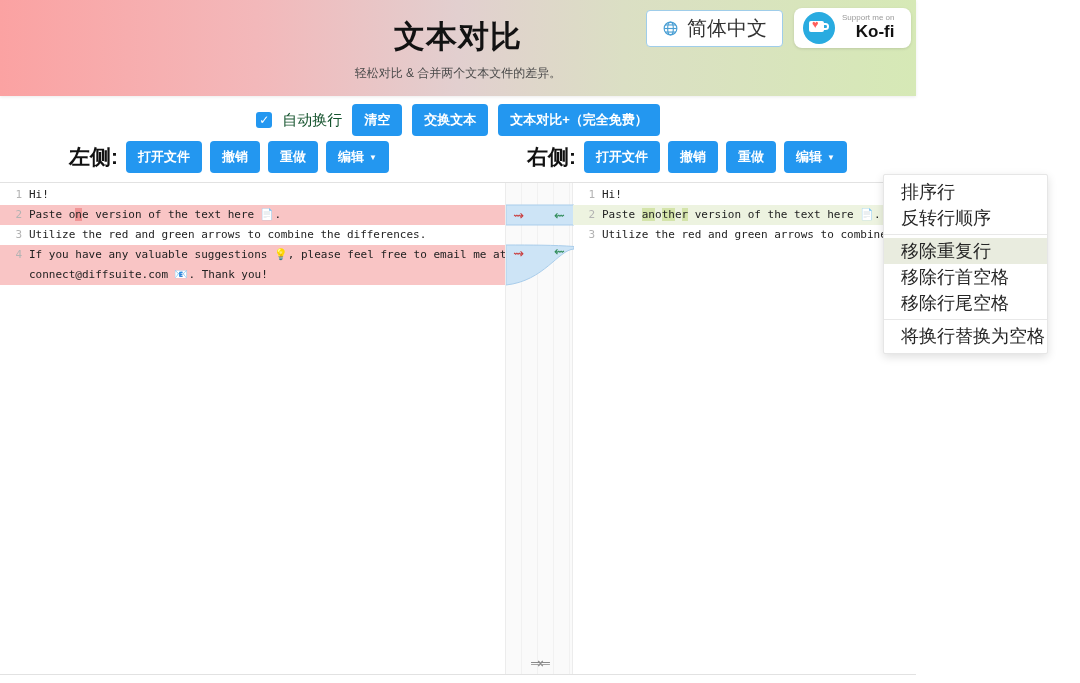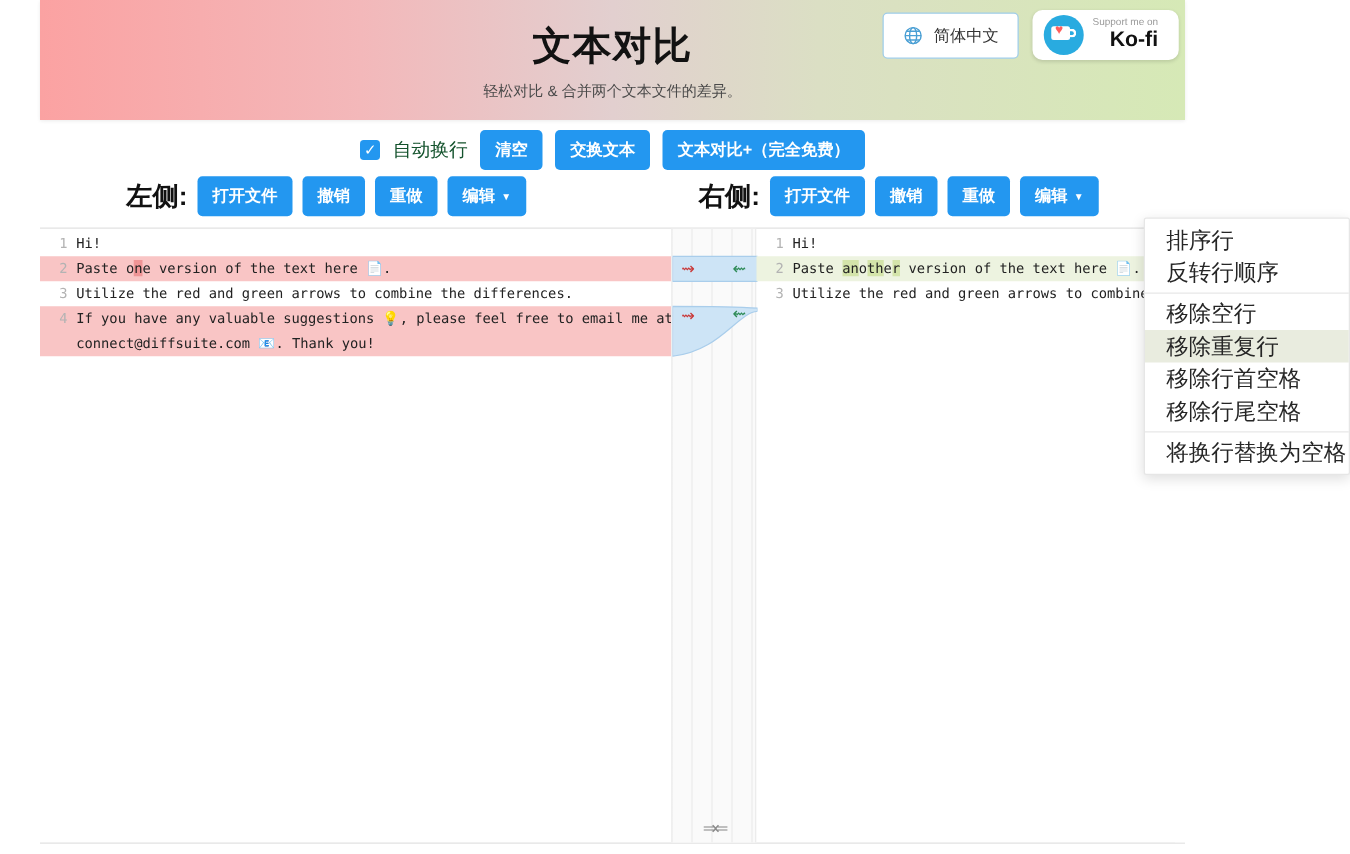--- a/index.html
+++ b/index.html
@@ -1,28 +1,28 @@
 <!DOCTYPE html>
 <html><head>
 <meta charset="utf-8">
 <style>
   * { margin:0; padding:0; box-sizing:border-box; }
   html,body { width:1080px; height:683px; background:#fff; overflow:hidden;
     font-family:"Liberation Sans","DejaVu Sans",sans-serif; }
-  .page { position:relative; width:916px; height:683px;margin-left:32px; }
+  .page { position:relative; width:916px; height:683px; }
 
   
   .header { height:96px; text-align:center; position:relative;
     background:linear-gradient(90deg,#fba2a2 0%,#f3b8ba 28%,#e2cfcf 50%,#dbdfc4 68%,#d6e9b6 100%);
     box-shadow:0 1px 3px rgba(0,0,0,.08); }
   .title { font-size:31px; font-weight:bold; color:#121212; padding-top:16px; letter-spacing:1px; }
   .subtitle { font-size:12px; color:#4a4a4a; margin-top:7px;text-align:center; }
   .lang-btn { position:absolute; right:133px; top:10px; height:37px; padding:0 15px;
     background:#fff; border:1px solid #9fcdea; border-radius:4px; display:flex;
-    align-items:center; gap:8px; font-size:13px; color:#333; cursor:pointer; }
+    align-items:center; gap:8px; font-size:20px; color:#333; cursor:pointer; }
   .kofi-btn { position:absolute; right:5px; top:8px; height:40px; width:117px;
     background:#fff; border-radius:8px; display:flex; align-items:center; gap:7px;
     padding:0 9px; cursor:pointer; box-shadow:0 1px 3px rgba(0,0,0,.12); }
   .kofi-circle { width:32px; height:32px; border-radius:50%; background:#29abe0;
     position:relative; flex-shrink:0; }
   .kofi-cup { position:absolute; left:6px; top:9px; width:15px; height:11px;
     background:#fff; border-radius:2px; }
   .kofi-handle { position:absolute; left:20px; top:11px; width:6px; height:7px;
     border:2px solid #fff; border-left:none; border-radius:0 4px 4px 0; }
   .kofi-heart { position:absolute; left:9px; top:6px; color:#ff5e5b; font-size:11px; }
@@ -211,21 +211,20 @@
           </div>
         </div>
         <div class="scroll-strip"></div>
       </div>
   </div>
 
   <div class="dropdown">
       <div class="menu-item">排序行</div>
       <div class="menu-item">反转行顺序</div>
       <div class="menu-divider"></div>
-      <div class="menu-item">移除空行</div>
       <div class="menu-item hover">移除重复行</div>
       <div class="menu-item">移除行首空格</div>
       <div class="menu-item">移除行尾空格</div>
       <div class="menu-divider"></div>
       <div class="menu-item">将换行替换为空格</div>
     </div>
 
 </div>
 
 </body></html>

